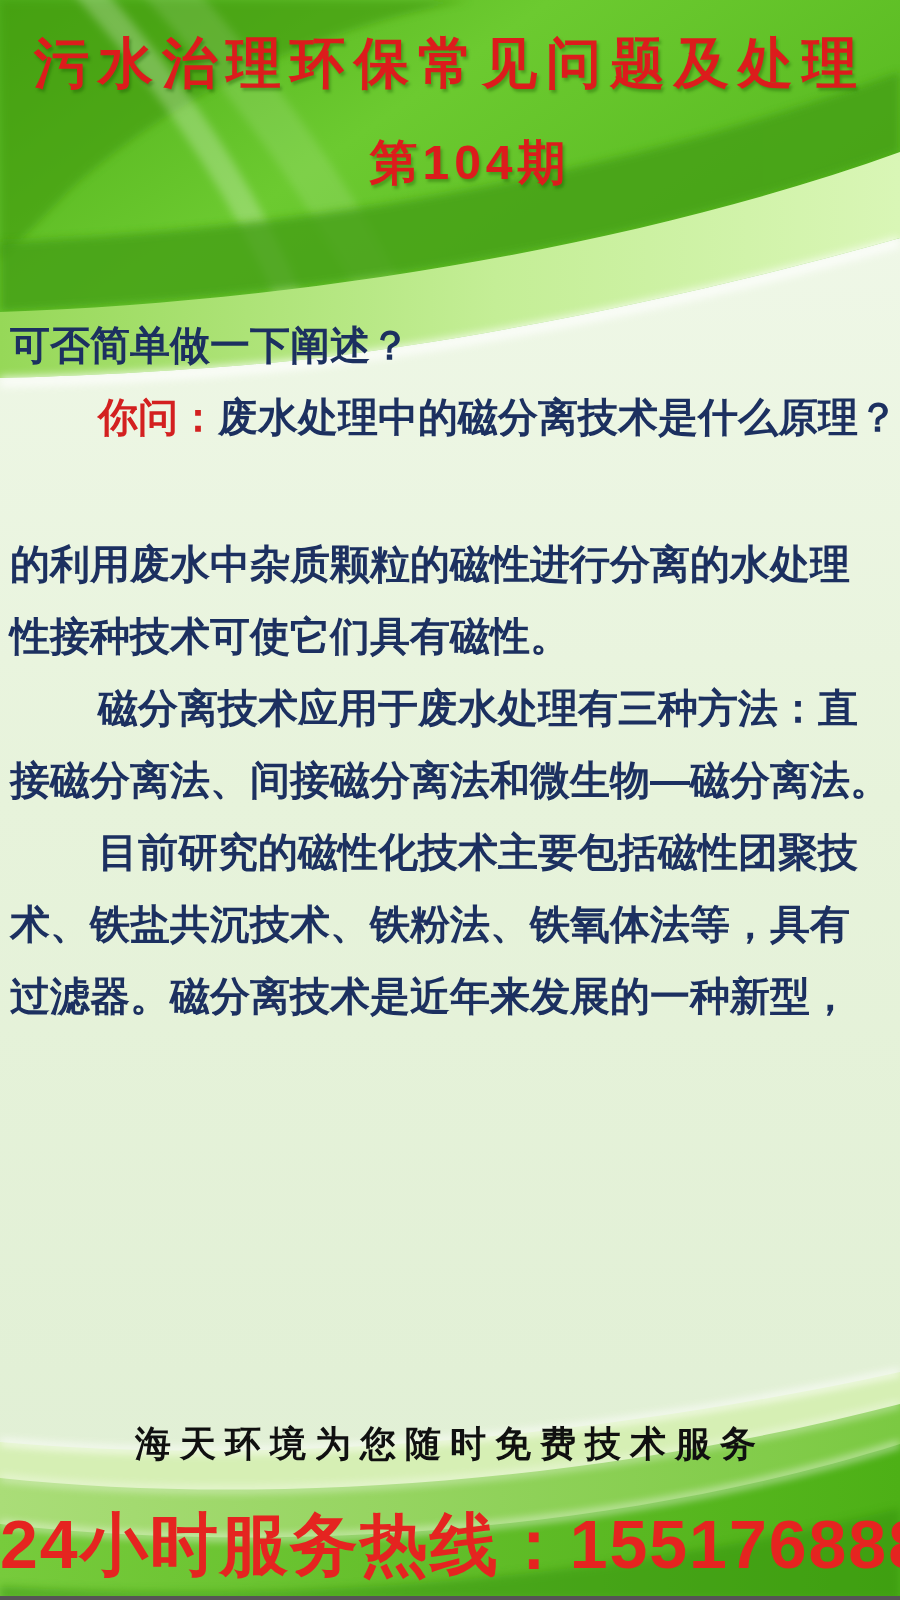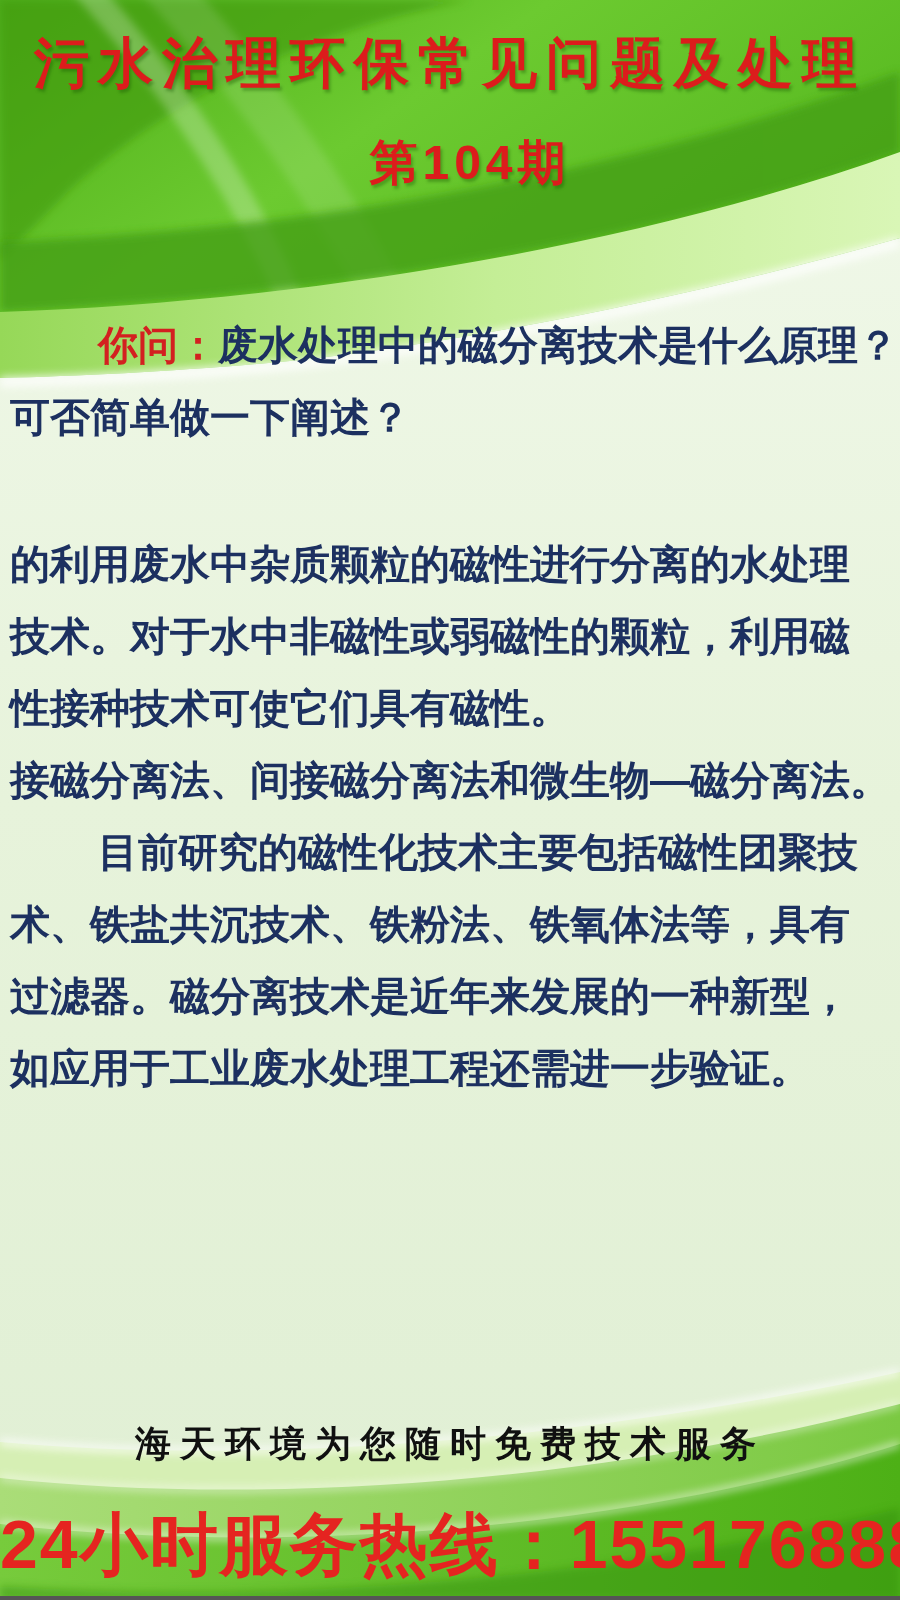--- a/index.html
+++ b/index.html
@@ -88,31 +88,30 @@
     <path d="M0,1478 C260,1506 590,1484 900,1404" stroke="#ffffff" stroke-width="5" opacity="0.6" fill="none" filter="url(#soft)"></path>
     <path d="M0,1524 C300,1558 640,1526 900,1444 L900,1600 H0 Z" fill="url(#gP3)"></path>
     <path d="M0,1524 C300,1558 640,1526 900,1444" stroke="#ffffff" stroke-width="5" opacity="0.7" fill="none" filter="url(#soft)"></path>
     <path d="M0,1586 C320,1608 660,1568 900,1508 L900,1600 H0 Z" fill="#33900a" opacity="0.5" filter="url(#soft)"></path>
   </svg>
 
   <div class="txt title">污水治理环保常见问题及处理</div>
   <div class="txt issue">第104期</div>
 
   <div class="qa-text">
+      <div class="bline"><span class="navy">可否简单做一下阐述？</span></div>
       <div class="bline ind"><span class="red">你问：</span><span class="navy">废水处理中的磁分离技术是什么原理？</span></div>
-      <div class="bline"><span class="navy">可否简单做一下阐述？</span></div>
       <div class="bline gap"></div>
       <div class="bline"><span class="navy">的利用废水中杂质颗粒的磁性进行分离的水处理</span></div>
-      <div class="bline"><span class="navy">技术。对于水中非磁性或弱磁性的颗粒，利用磁</span></div>
       <div class="bline"><span class="navy">性接种技术可使它们具有磁性。</span></div>
+      <div class="bline ind"><span class="navy">磁分离技术应用于废水处理有三种方法：直</span></div>
       <div class="bline"><span class="navy">接磁分离法、间接磁分离法和微生物—磁分离法。</span></div>
       <div class="bline ind"><span class="navy">目前研究的磁性化技术主要包括磁性团聚技</span></div>
       <div class="bline"><span class="navy">术、铁盐共沉技术、铁粉法、铁氧体法等，具有</span></div>
       <div class="bline"><span class="navy">过滤器。磁分离技术是近年来发展的一种新型，</span></div>
-      <div class="bline"><span class="navy">如应用于工业废水处理工程还需进一步验证。</span></div>
     </div>
 
   <div class="txt service">海天环境为您随时免费技术服务</div>
   <div class="txt hotline">
     <span>24小时服务热线：</span><span>15517688882</span>
   </div>
 
 </div>
 
 </body></html>

